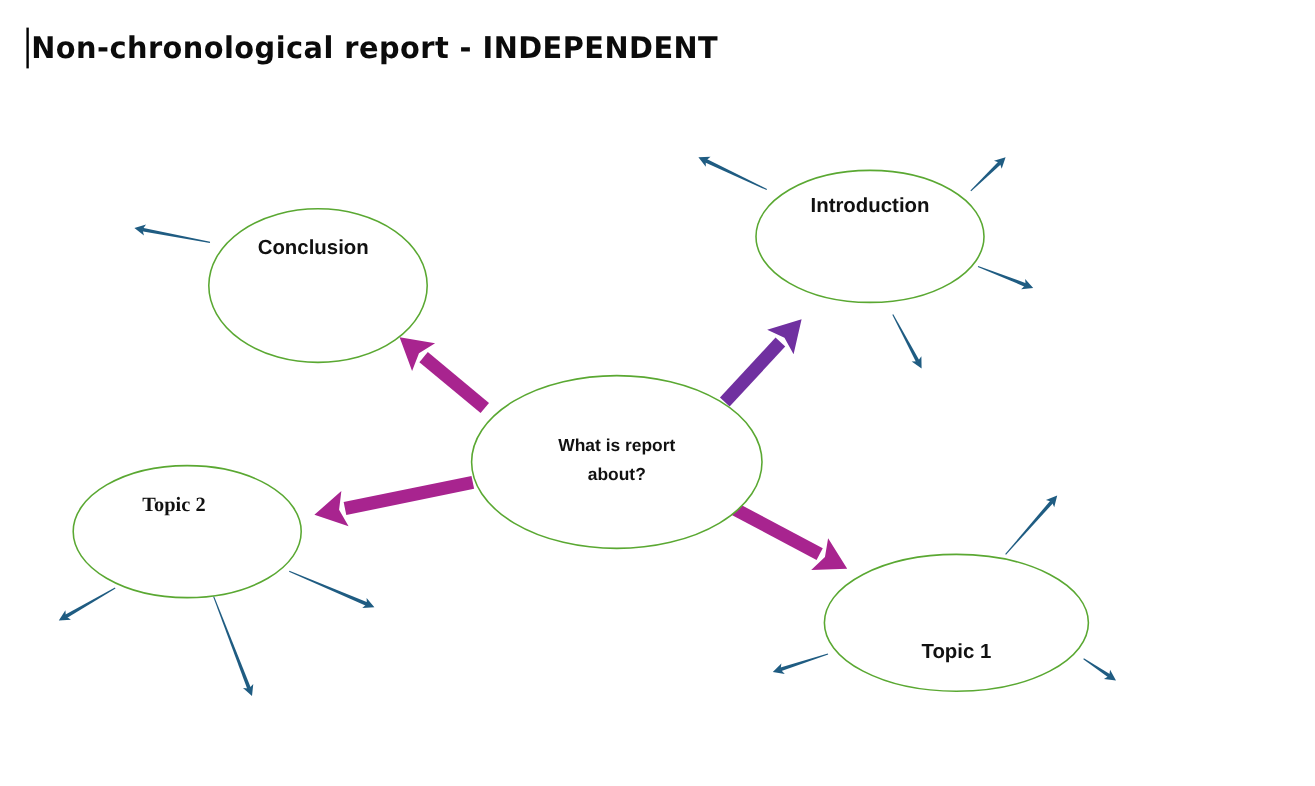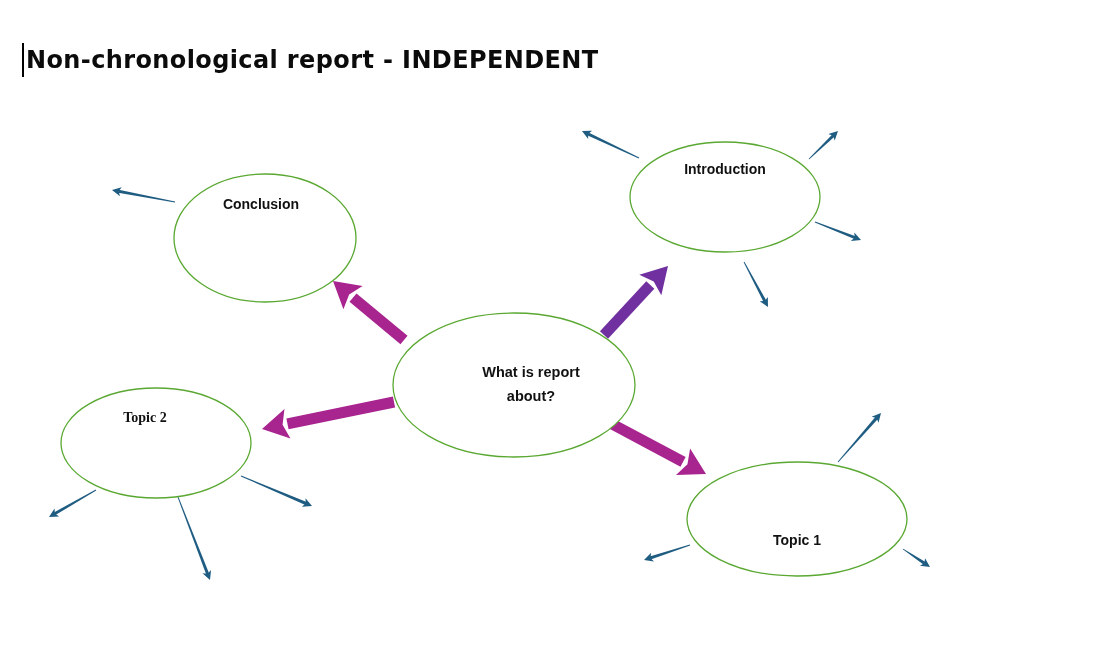--- a/index.html
+++ b/index.html
@@ -21,21 +21,21 @@
     position: absolute;
     inset: 0;
     width: 1096px;
     height: 655px;
   }
 
   
   .title-wrap {
     position: absolute;
     left: 22px;
-    top: 40px;
+    top: 20px;
     display: flex;
     align-items: center;
     height: 40px;
     white-space: nowrap;
     justify-content: flex-end;
   }
   .caret {
     display: inline-block;
     width: 2px;
     height: 34px;
@@ -52,21 +52,21 @@
     transform: scaleX(0.96);
     transform-origin: left center;
   }
 
   
   .node-label {
     position: absolute;
     color: #111111;
     font-family: "Liberation Sans", sans-serif;
     font-weight: 700;
-    font-size: 14px;
+    font-size: 17px;
     text-align: center;
     line-height: 1.6;
     white-space: pre-line;
     pointer-events: none;
     user-select: none;
   }
   .node-label.center {
     font-size: 14.5px;
     line-height: 1.65;
   }
@@ -159,15 +159,15 @@
       <ellipse cx="797" cy="519" rx="110" ry="57" fill="#ffffff" stroke="#5aa832" stroke-width="1.3"></ellipse>
       <ellipse cx="514" cy="385" rx="121" ry="72" fill="#ffffff" stroke="#5aa832" stroke-width="1.3"></ellipse>
     </g>
 </svg>
 
 <div id="label-layer">
     <div class="node-label" style="left: 170px; width: 182px; top: 192.5px;">Conclusion</div>
     <div class="node-label" style="left: 630px; width: 190px; top: 157.5px;">Introduction</div>
     <div class="node-label" style="left: 50px; width: 190px; top: 406.5px; font-family: Liberation Serif, serif;">Topic 2</div>
     <div class="node-label" style="left: 687px; width: 220px; top: 482.5px; margin-top: 46px;">Topic 1</div>
-    <div class="node-label center" style="left: 410px; width: 242px; top: 361px;">What is report
+    <div class="node-label center" style="left: 393px; width: 242px; top: 361px;">What is report
 about?</div>
   </div>
 
 </body></html>

